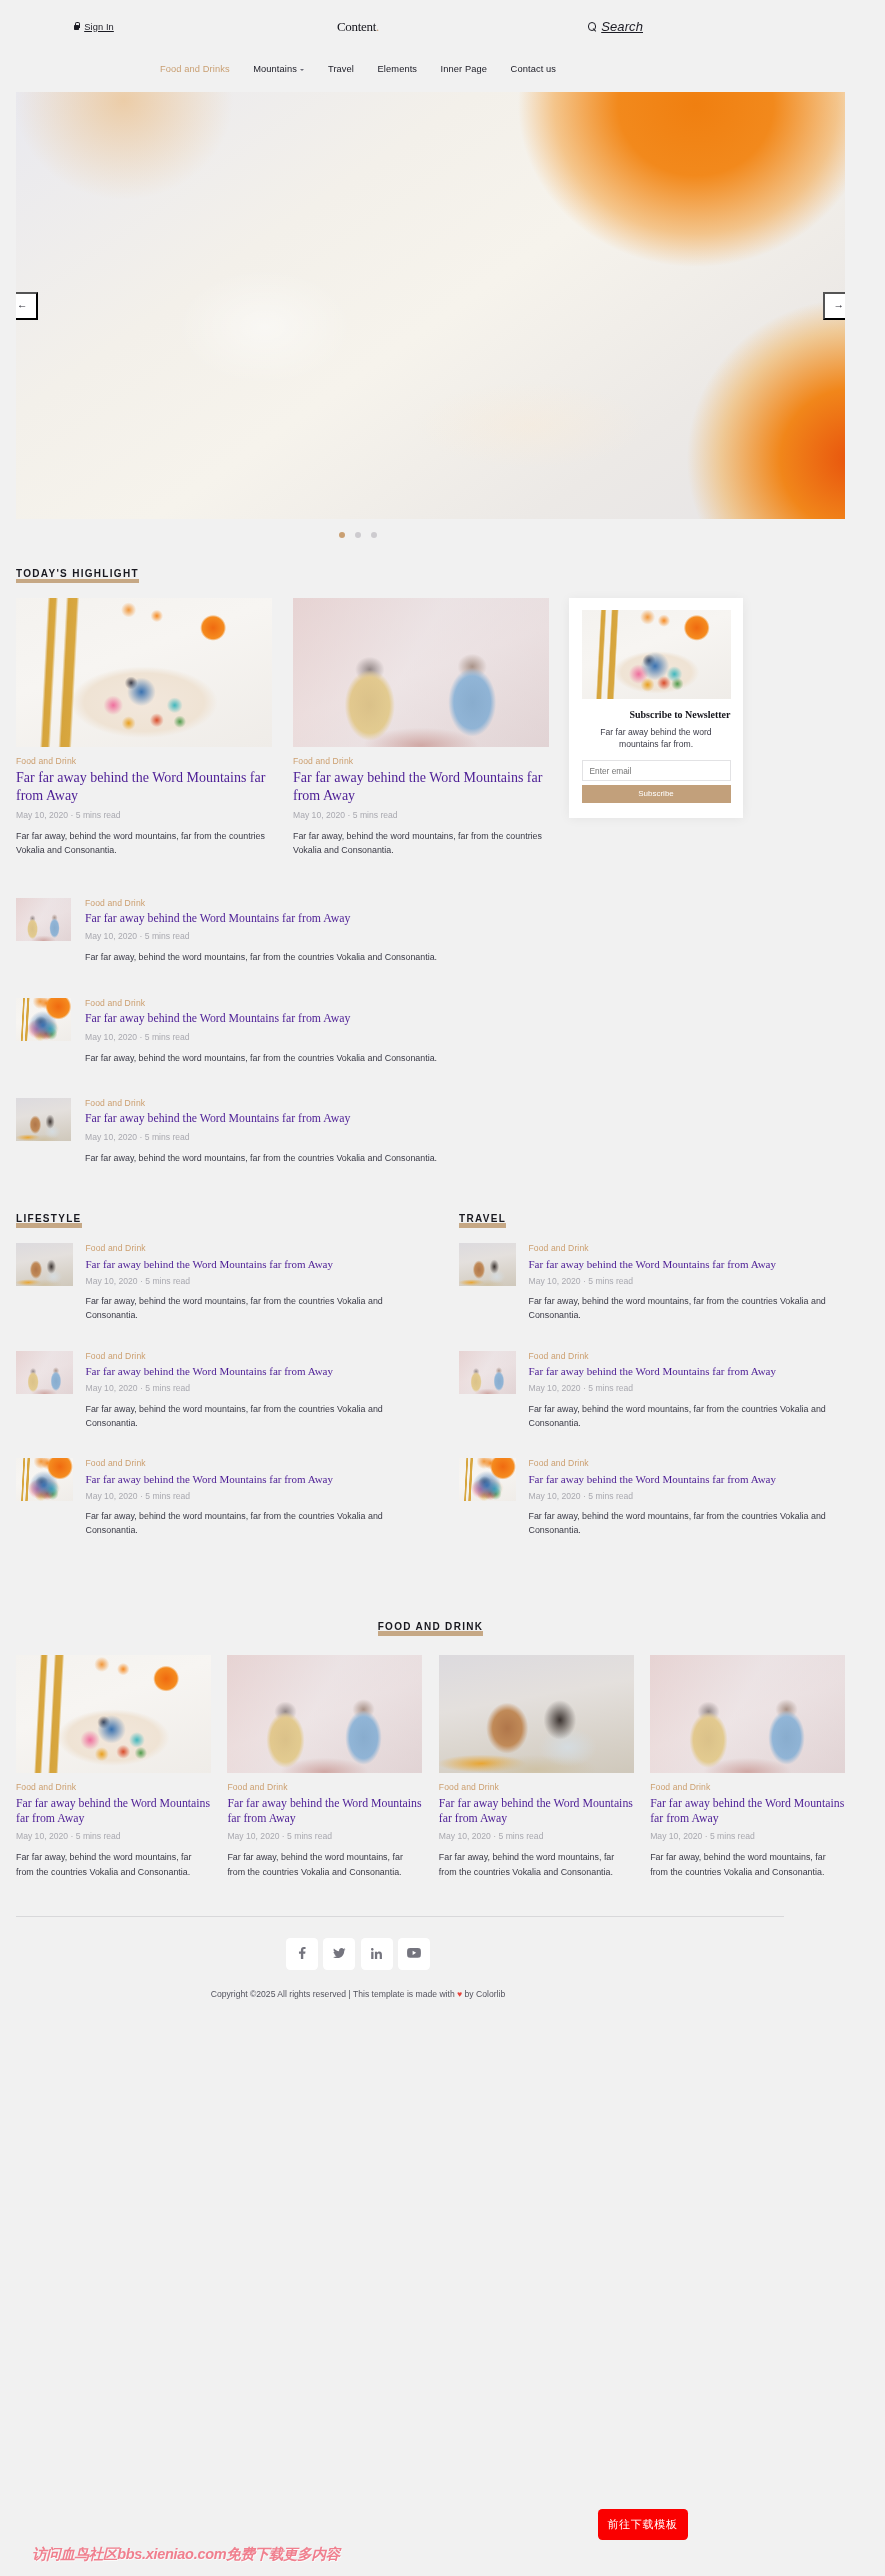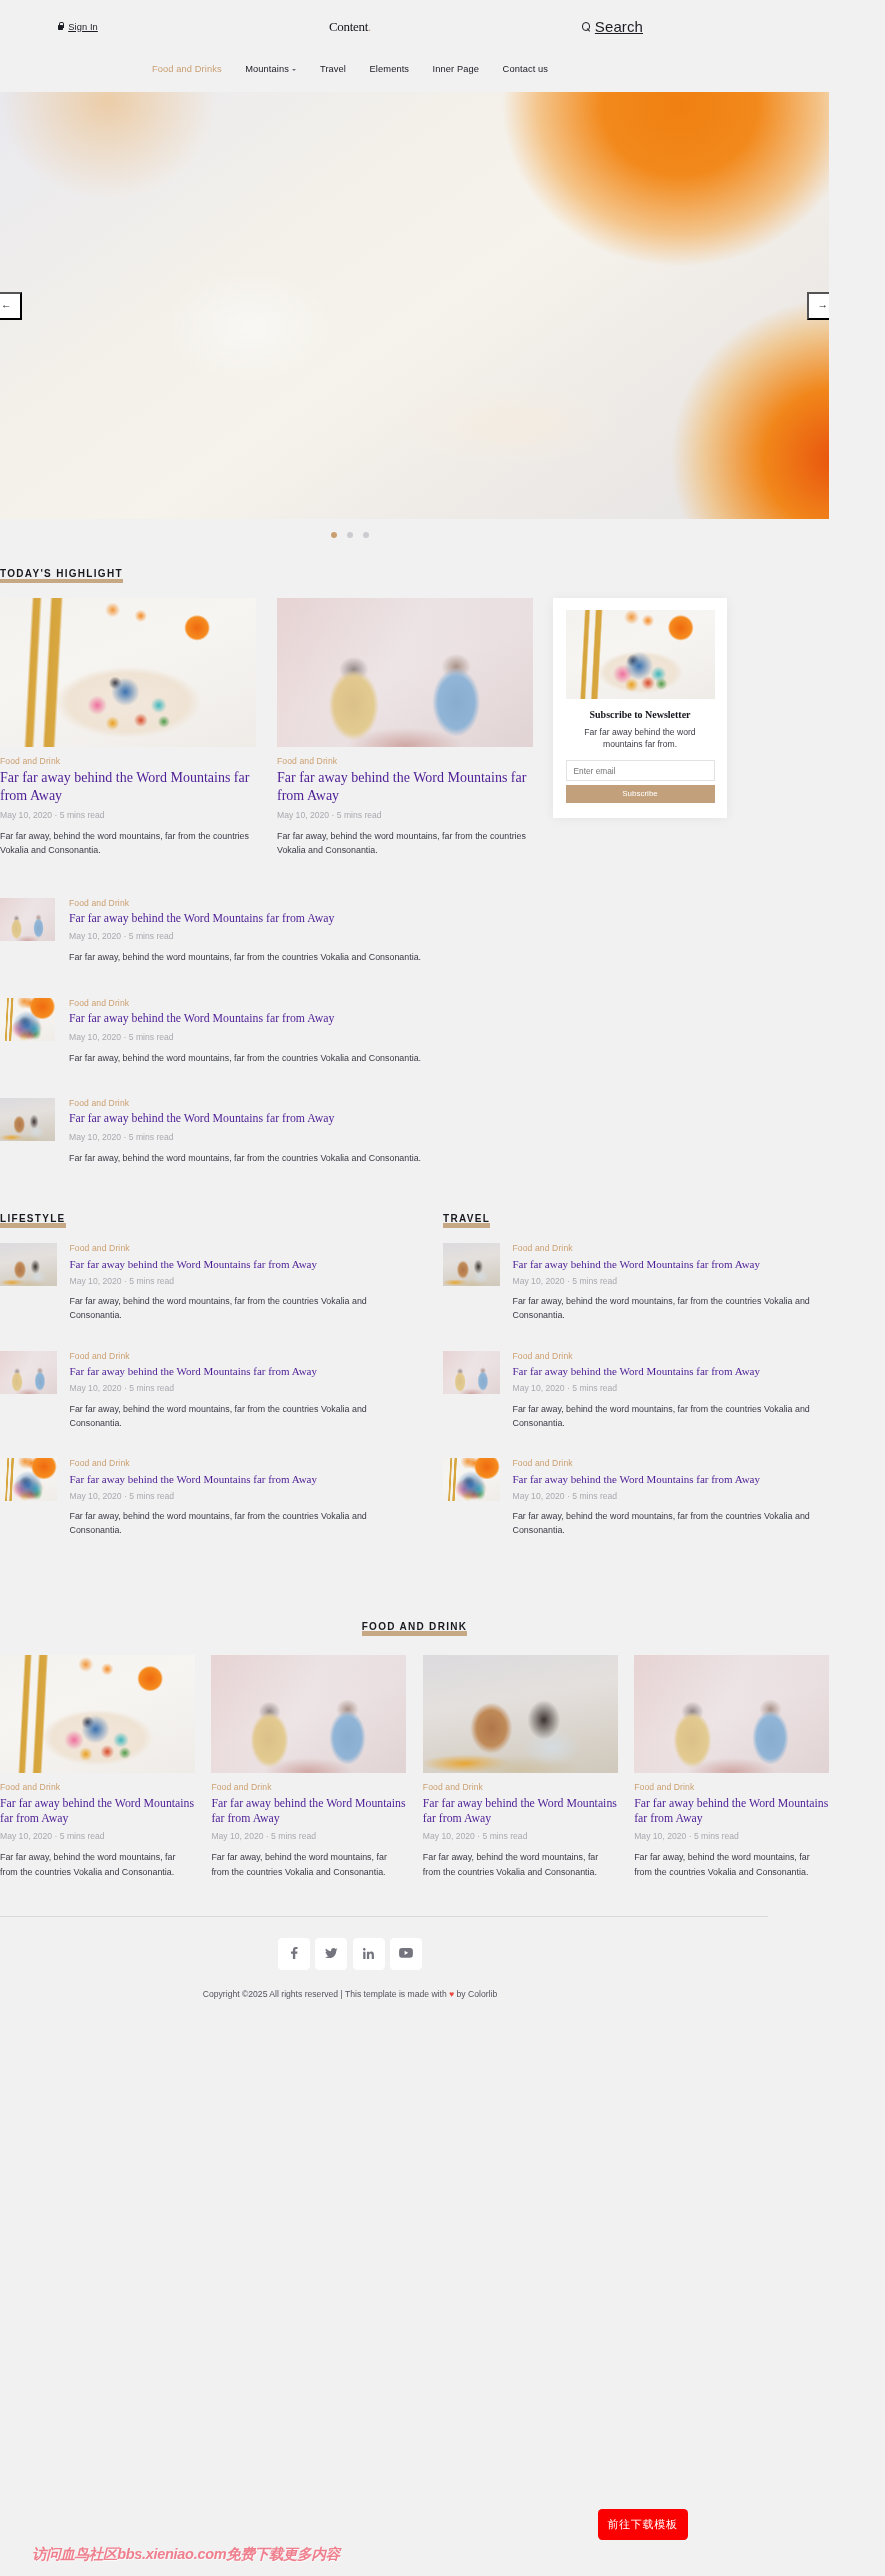--- a/index.html
+++ b/index.html
@@ -6,21 +6,21 @@
   html, body { width: 885px; }
   body {
     background: #f1f1f1;
     font-family: "Liberation Sans", sans-serif;
     color: #2b2b35;
     width: 885px;
     height: 2576px;
     position: relative;
     overflow: hidden;
   }
-  .wrap { width: 700px; position: relative; }
+  .wrap { width: 700px; position: relative; padding-left: 16px; }
   .container { width: 829px; margin: 15px auto; }
 
   
   .topbar {
     height: 53px;
     display: flex;
     align-items: center;
     padding: 0 57px;
     position: relative;
   }
@@ -38,21 +38,21 @@
     border:1.1px solid #1c1c24; border-bottom:none; border-radius:2.1px 2.1px 0 0;
   }
   .brand {
     position: absolute; left: 0; right: 0; text-align: center;
     font-family: "Liberation Serif", serif;
     font-size: 13px; letter-spacing: -0.3px; color: #15151c; font-weight: 400;
   }
   .brand .dot { color: #c9a27a; }
   .search-btn {
     margin-left: auto; display:flex; align-items:center; gap:5px;
-    font-size: 15px; color:#1c1c24; letter-spacing:0.1px;
+    font-size: 13px; color:#1c1c24; letter-spacing:0.1px;font-style:italic;
   }
   .mag { width: 8.3px; height: 8.3px; position: relative; display:inline-block; }
   .mag::before {
     content:""; position:absolute; left:0; top:0; width:6.2px; height:6.2px;
     border:1px solid #1c1c24; border-radius:50%;
   }
   .mag::after {
     content:""; position:absolute; left:5.5px; top:5.5px; width:3.5px; height:1px;
     background:#1c1c24; transform: rotate(45deg); transform-origin: left center;
   }
@@ -175,21 +175,21 @@
   .hl-card .imgbox { width: 256px; height: 149px; }
   .hl-card .ptitle { font-size: 14px; line-height: 1.28; margin-top: 2.8px; }
 
   .news-box {
     width: 174px; background:#fff; padding: 12.5px 12.5px 15px;
     box-shadow: 0 1.4px 11px rgba(0,0,0,0.06);
   }
   .news-img { width: 149px; height: 89px; }
   .news-title {
     font-family:"Liberation Serif", serif; font-weight:700; font-size:10px;
-    text-align:center; margin-top: 9.7px; color:#15151c;
+    text-align:right; margin-top: 9.7px; color:#15151c;
   }
   .news-desc { font-size:8.6px; color:#3c3c48; text-align:center; line-height:1.5; margin-top:5.5px; }
   .news-input {
     width:100%; height:21px; margin-top:9px; border:0.7px solid #e2e2e4;
     background:#fff; font-size:8.3px; color:#8c8c95; padding:0 7px;
     font-family:"Liberation Sans", sans-serif; outline:none;
   }
   .news-btn {
     width:100%; height:18px; margin-top:3.5px; border:none; cursor:pointer;
     background:#c2a07b; color:#fff; font-size:8px;

